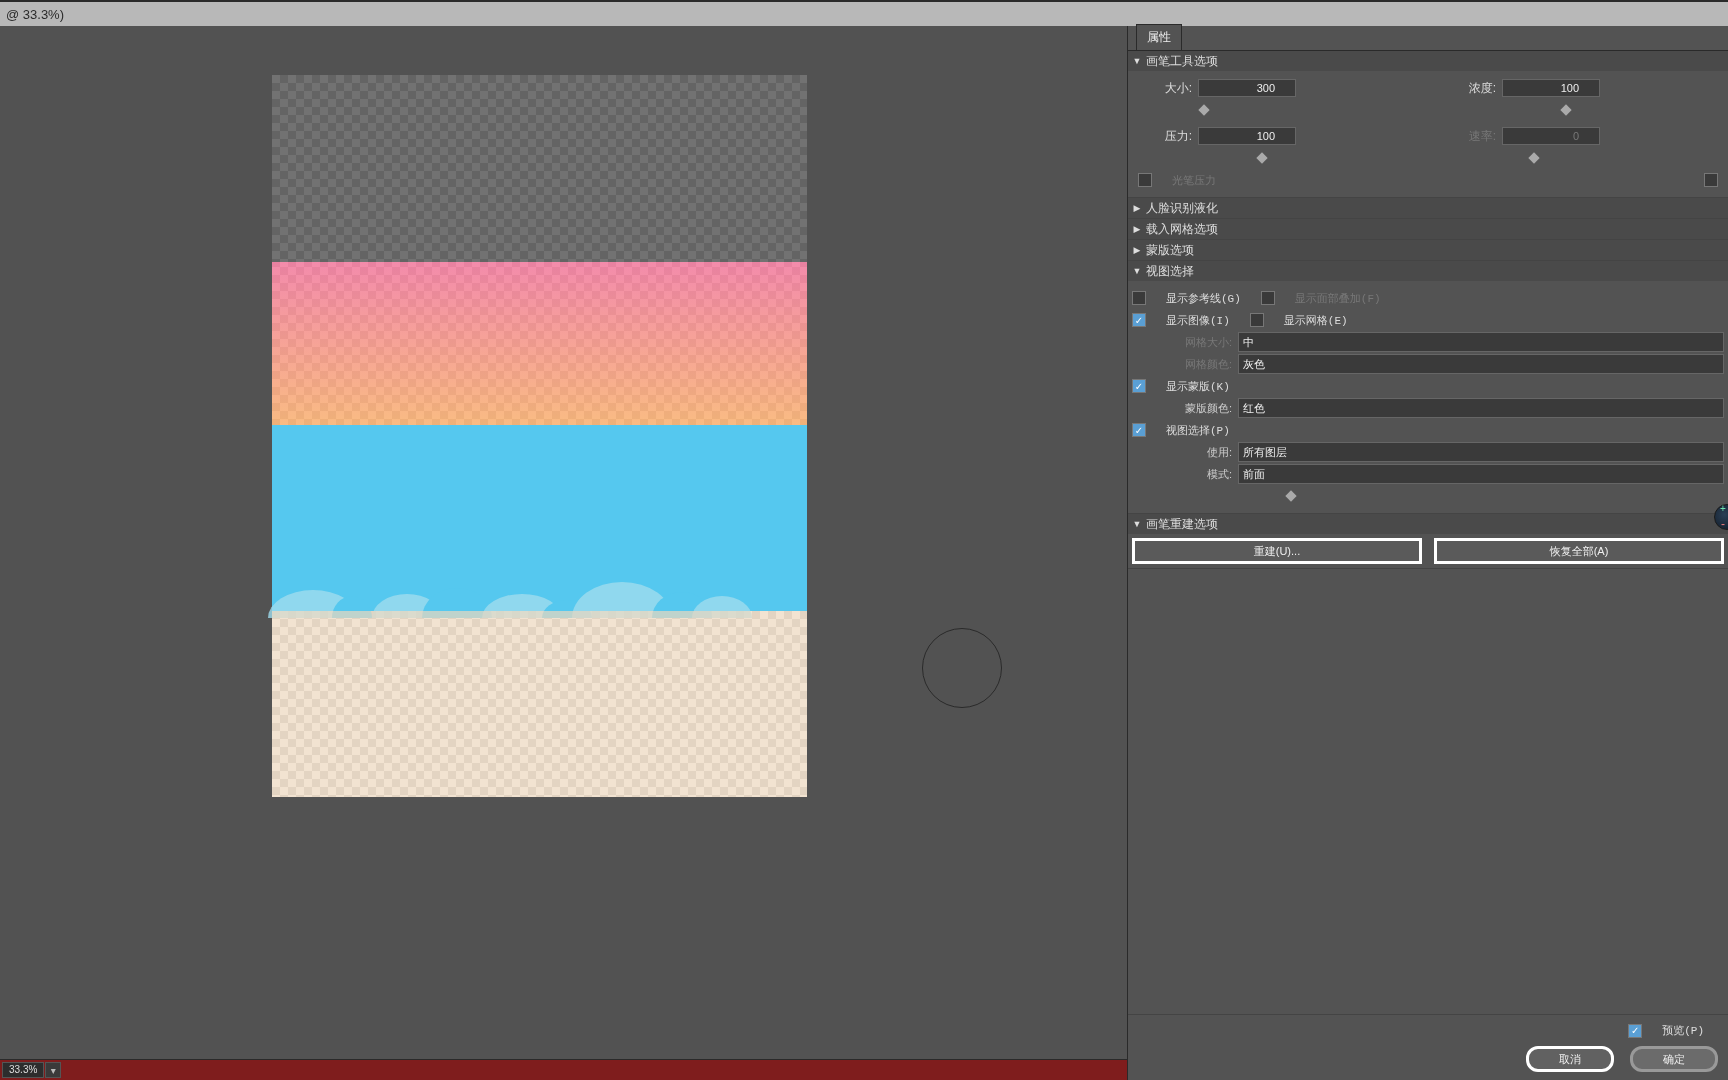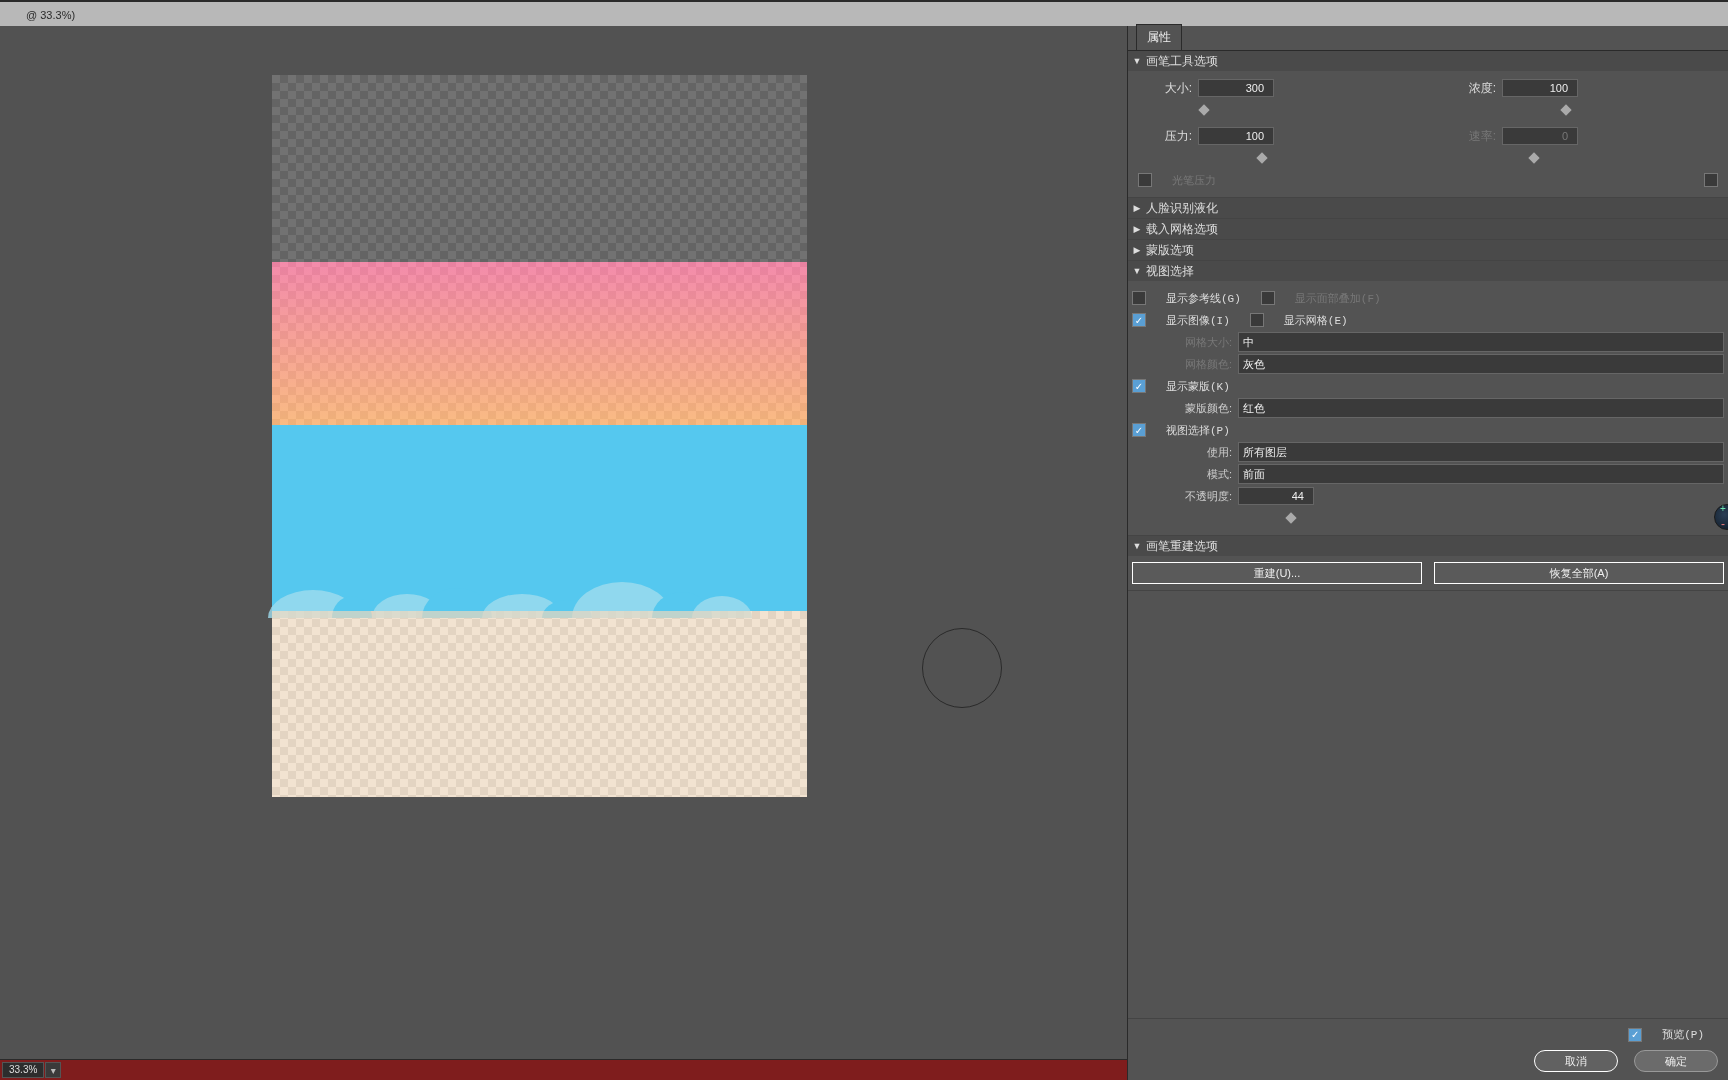--- a/index.html
+++ b/index.html
@@ -1,17 +1,17 @@
 <!DOCTYPE html>
 <html><head>
 <meta charset="utf-8">
 <style>
   html,body{margin:0;padding:0;width:1728px;height:1080px;overflow:hidden;font-family:"Microsoft YaHei",Arial,sans-serif;font-size:12px;background:#535353;color:#ddd;user-select:none;}
   .tab-bar{position:absolute;left:0;top:0;right:0;height:26px;background:#b8b8b8;border-top:2px solid #2a2a2a;display:flex;align-items:center;}
-  .tab{height:22px;line-height:22px;padding:0 26px;color:#2b2b2b;font-size:11px;}
+  .tab{height:22px;line-height:22px;padding:0 6px;color:#2b2b2b;font-size:13px;}
   .canvas-area{position:absolute;left:0;top:26px;width:1128px;bottom:30px;background:#525252;overflow:hidden;}
   .canvas{position:absolute;left:272px;top:49px;width:535px;height:722px;background:#fff;}
   .checker{position:absolute;inset:0;}
   .checker::before{content:"";position:absolute;inset:0;background-image:linear-gradient(45deg,#cdcdcd 25%,transparent 25%,transparent 75%,#cdcdcd 75%,#cdcdcd),linear-gradient(45deg,#cdcdcd 25%,transparent 25%,transparent 75%,#cdcdcd 75%,#cdcdcd);background-size:16px 16px;background-position:0 0,8px 8px;background-color:#fff;}
   .tint{position:absolute;left:0;right:0;}
   .tint.dark{top:0;height:187px;background:rgba(60,60,60,0.72);}
   .tint.grad{top:187px;height:163px;background:linear-gradient(to bottom,rgba(240,110,150,0.8),rgba(248,170,100,0.8));}
   .tint.blue{top:350px;height:186px;background:#55c8ef;}
   .tint.sand{top:536px;bottom:0;background:rgba(236,215,190,0.7);}
   .wave-row{position:absolute;left:0;right:0;top:513px;height:30px;}
@@ -25,29 +25,29 @@
   .panel{position:absolute;right:0;top:26px;bottom:0;width:600px;background:#535353;border-left:1px solid #2a2a2a;}
   .panel-tab{height:24px;border-bottom:1px solid #2a2a2a;display:flex;align-items:flex-end;padding-left:8px;}
   .panel-tab span{display:inline-block;padding:4px 10px;background:#535353;color:#eee;border:1px solid #2a2a2a;border-bottom:none;font-size:12px;text-align:right;}
   .section{border-bottom:1px solid #444;}
   .sect-head{display:flex;align-items:center;height:20px;padding:0 4px;background:#4a4a4a;cursor:pointer;}
   .toggle-icon{width:10px;text-align:center;font-size:9px;margin-right:4px;color:#ddd;}
   .sect-body{padding:6px 4px;}
   .row{display:flex;align-items:center;height:22px;gap:6px;}
   .lbl{width:60px;text-align:right;font-size:12px;color:#ddd;}
   .lbl-wide{width:100px;text-align:right;font-size:11px;color:#ccc;}
-  .num-input{width:56px;height:16px;background:#3a3a3a;border:1px solid #666;color:#eee;font-size:11px;text-align:right;padding:0 9px;}
+  .num-input{width:56px;height:16px;background:#3a3a3a;border:1px solid #666;color:#eee;font-size:11px;text-align:right;padding:0 20px;}
   .slider-track{position:relative;height:6px;width:64px;margin-top:2px;}
   .slider-track .thumb{position:absolute;top:-2px;width:8px;height:8px;background:#aaa;transform:translateX(-50%) rotate(45deg);}
   .check{width:12px;height:12px;border:1px solid #777;display:inline-flex;align-items:center;justify-content:center;font-size:10px;color:#fff;background:#3a3a3a;}
   .check.on{background:#5a9fd4;}
   .check-label{font-size:11px;margin-left:20px;margin-right:14px;font-family:Liberation Mono, monospace;}
   .disabled{color:#777;}
   .select{height:18px;background:#3a3a3a;border:1px solid #666;color:#eee;font-size:11px;padding:0 4px;flex:1;display:flex;align-items:center;min-width:40px;}
-  .btn{flex:1;height:20px;background:#5a5a5a;border:1px solid #ffffff;color:#eee;font-size:11px;display:flex;align-items:center;justify-content:center;}
+  .btn{flex:1;height:20px;background:#5a5a5a;border:3px solid #ffffff;color:#eee;font-size:11px;display:flex;align-items:center;justify-content:center;}
   .btn+.btn{margin-left:6px;}
   .footer{position:absolute;left:0;right:0;bottom:0;padding:8px 10px;display:flex;flex-direction:column;gap:8px;align-items:flex-end;border-top:1px solid #444;}
   .footer .btn{flex:0 0 auto;width:82px;border-radius:12px;background:#616161;}
   .footer .btn.primary{background:#6b6b6b;border-color:#999;}
   .knob{position:absolute;right:-12px;top:478px;width:24px;height:24px;border-radius:50%;background:radial-gradient(circle at 40% 40%,#2b3f55,#0e1824);border:1px solid #1a1a1a;}
   .knob::before{content:"+";position:absolute;left:5px;top:-2px;color:#6fe3b0;font-size:10px;}
   .knob::after{content:"-";position:absolute;left:6px;bottom:-2px;color:#ec7b7b;font-size:12px;}
   .grid2{display:grid;grid-template-columns:1fr 1fr;gap:4px 16px;}
   .inline-pair{display:flex;align-items:center;}
 </style>
@@ -229,24 +229,20 @@
         </div>
       <div class="row">
           <span class="lbl-wide">使用:</span>
           <div class="select">所有图层</div>
         </div>
       <div class="row">
           <span class="lbl-wide">模式:</span>
           <div class="select">前面</div>
         </div>
       <div class="row">
-          <span class="lbl-wide">不透明度:</span>
-          <input class="num-input" value="44" style="">
-        </div>
-      <div class="row">
           <span class="lbl-wide"></span>
           <div class="slider-track" style="width:120px">
             <div class="thumb" style="left:44%"></div>
           </div>
         </div>
     </div>
   </div>
 
   <div class="section">
     <div class="sect-head">

